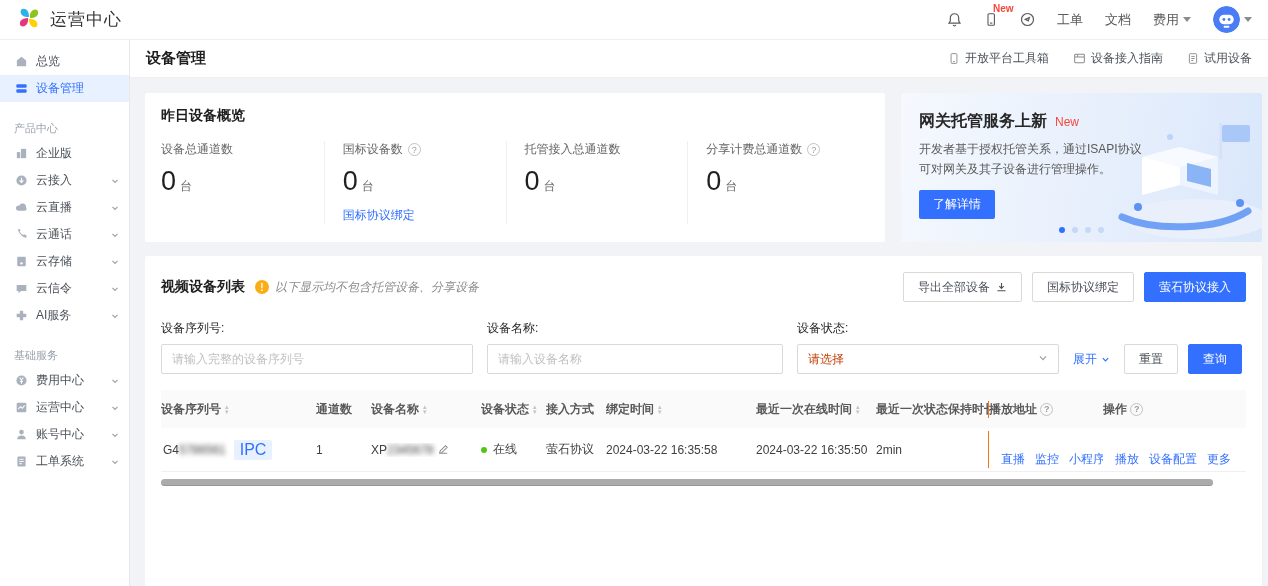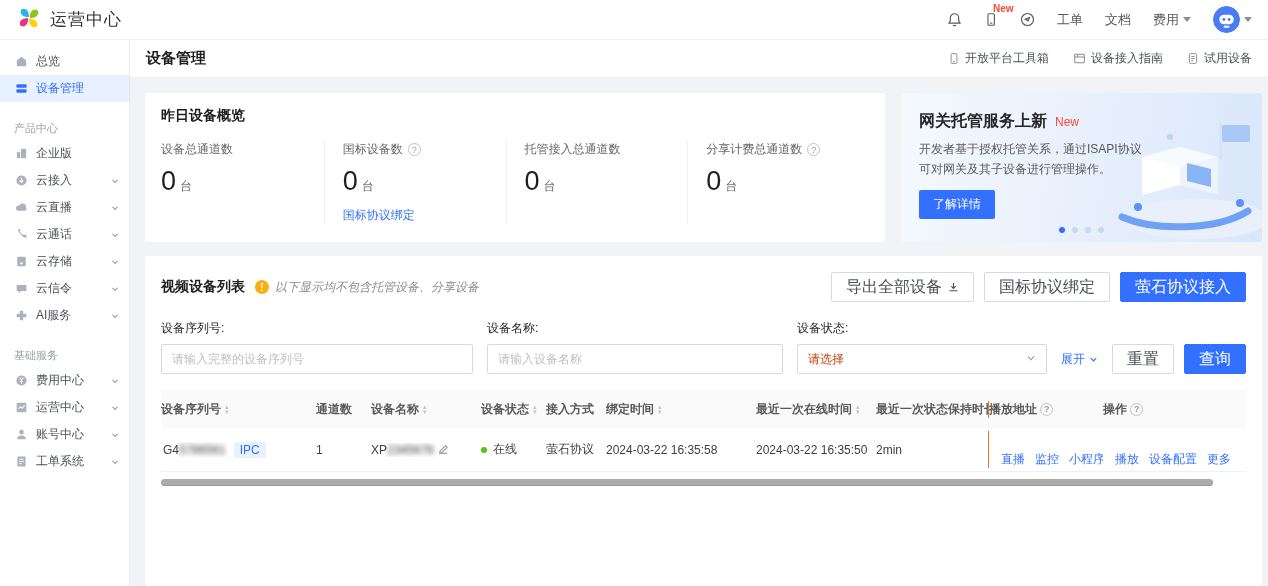--- a/index.html
+++ b/index.html
@@ -60,21 +60,21 @@
   .dot{width:6px;height:6px;border-radius:50%;background:#c7d8f6; cursor:pointer;}
   .dot.active{background:var(--blue);}
   .illus{position:absolute; right:-8px; bottom:-6px; pointer-events:none;}
   
   .devices{margin-top:14px; flex:1; padding:16px 16px 0; display:flex; flex-direction:column; min-height:0;}
   .dev-head{display:flex; align-items:center;}
   .dev-title{font-size:14px; font-weight:bold; color:#1f1f1f;font-family:Liberation Serif, serif;}
   .notice-icn{width:14px;height:14px;border-radius:50%;background:var(--orange);color:#fff;font-size:10px;font-weight:bold;display:inline-flex;align-items:center;justify-content:center;margin:0 6px 0 10px;}
   .dev-notice{color:#8c8c8c;font-style:italic;}
   .dev-actions{margin-left:auto; display:flex; gap:10px;}
-  .btn{height:30px; padding:0 14px; font-size:16px; border-radius:2px; border:1px solid var(--input-border); background:#fff; color:#4b5058; cursor:pointer; display:inline-flex; align-items:center; gap:6px; font-family:Liberation Serif, serif;}
+  .btn{height:30px; padding:0 14px; font-size:12px; border-radius:2px; border:1px solid var(--input-border); background:#fff; color:#4b5058; cursor:pointer; display:inline-flex; align-items:center; gap:6px; font-family:Liberation Serif, serif;}
   .btn-primary{background:var(--blue); border-color:var(--blue); color:#fff;}
   
   .filters{display:flex; margin-top:18px; align-items:flex-end;}
   .fgroup{margin-right:14px;}
   .flabel{color:#262626; margin-bottom:7px;}
   .finput{height:30px; width:100%; border:1px solid var(--input-border); border-radius:2px; padding:0 10px; font-size:12px; color:#333; font-family:inherit; outline:none;}
   .finput::placeholder{color:#bfbfbf;}
   .g-serial{width:312px;}
   .g-name{width:296px;}
   .g-status{flex:1; margin-right:0;}
@@ -97,21 +97,21 @@
   .c3{width:110px;}
   .c4{width:65px;}
   .c5{width:60px;}
   .c6{width:150px;}
   .c7{width:120px;}
   .c8{width:112px;}
   .c9{width:115px; border-left:1px solid #f97316; padding-left:12px;}
   .c10{flex:1; padding-left:12px;}
   .sort{display:inline-flex; flex-direction:column; margin-left:4px; color:#c4c4c4; font-size:7px; line-height:5px; cursor:pointer;}
   .blurred{filter:blur(2.5px); user-select:none;}
-  .badge-ipc{background:var(--blue-light); color:var(--blue); font-size:12px; padding:1px 6px; border-radius:2px; margin-left:8px; cursor:pointer;}
+  .badge-ipc{background:var(--blue-light); color:var(--blue); font-size:16px; padding:1px 6px; border-radius:2px; margin-left:8px; cursor:pointer;}
   .dot-green{width:6px;height:6px;border-radius:50%;background:var(--green);margin-right:6px; flex-shrink:0;}
   .pencil{margin-left:4px; cursor:pointer; display:inline-flex;}
   .link-group a{margin-right:10px;}
   .link-group a:last-child{margin-right:0;}
   .hscroll{height:7px; background:#ababab; border-radius:4px; margin-top:7px; width:97%; box-shadow:inset 0 -1px 0 rgba(0,0,0,.12); cursor:grab;}
 </style>
 </head>
 <body>
 
 <header class="topbar">

